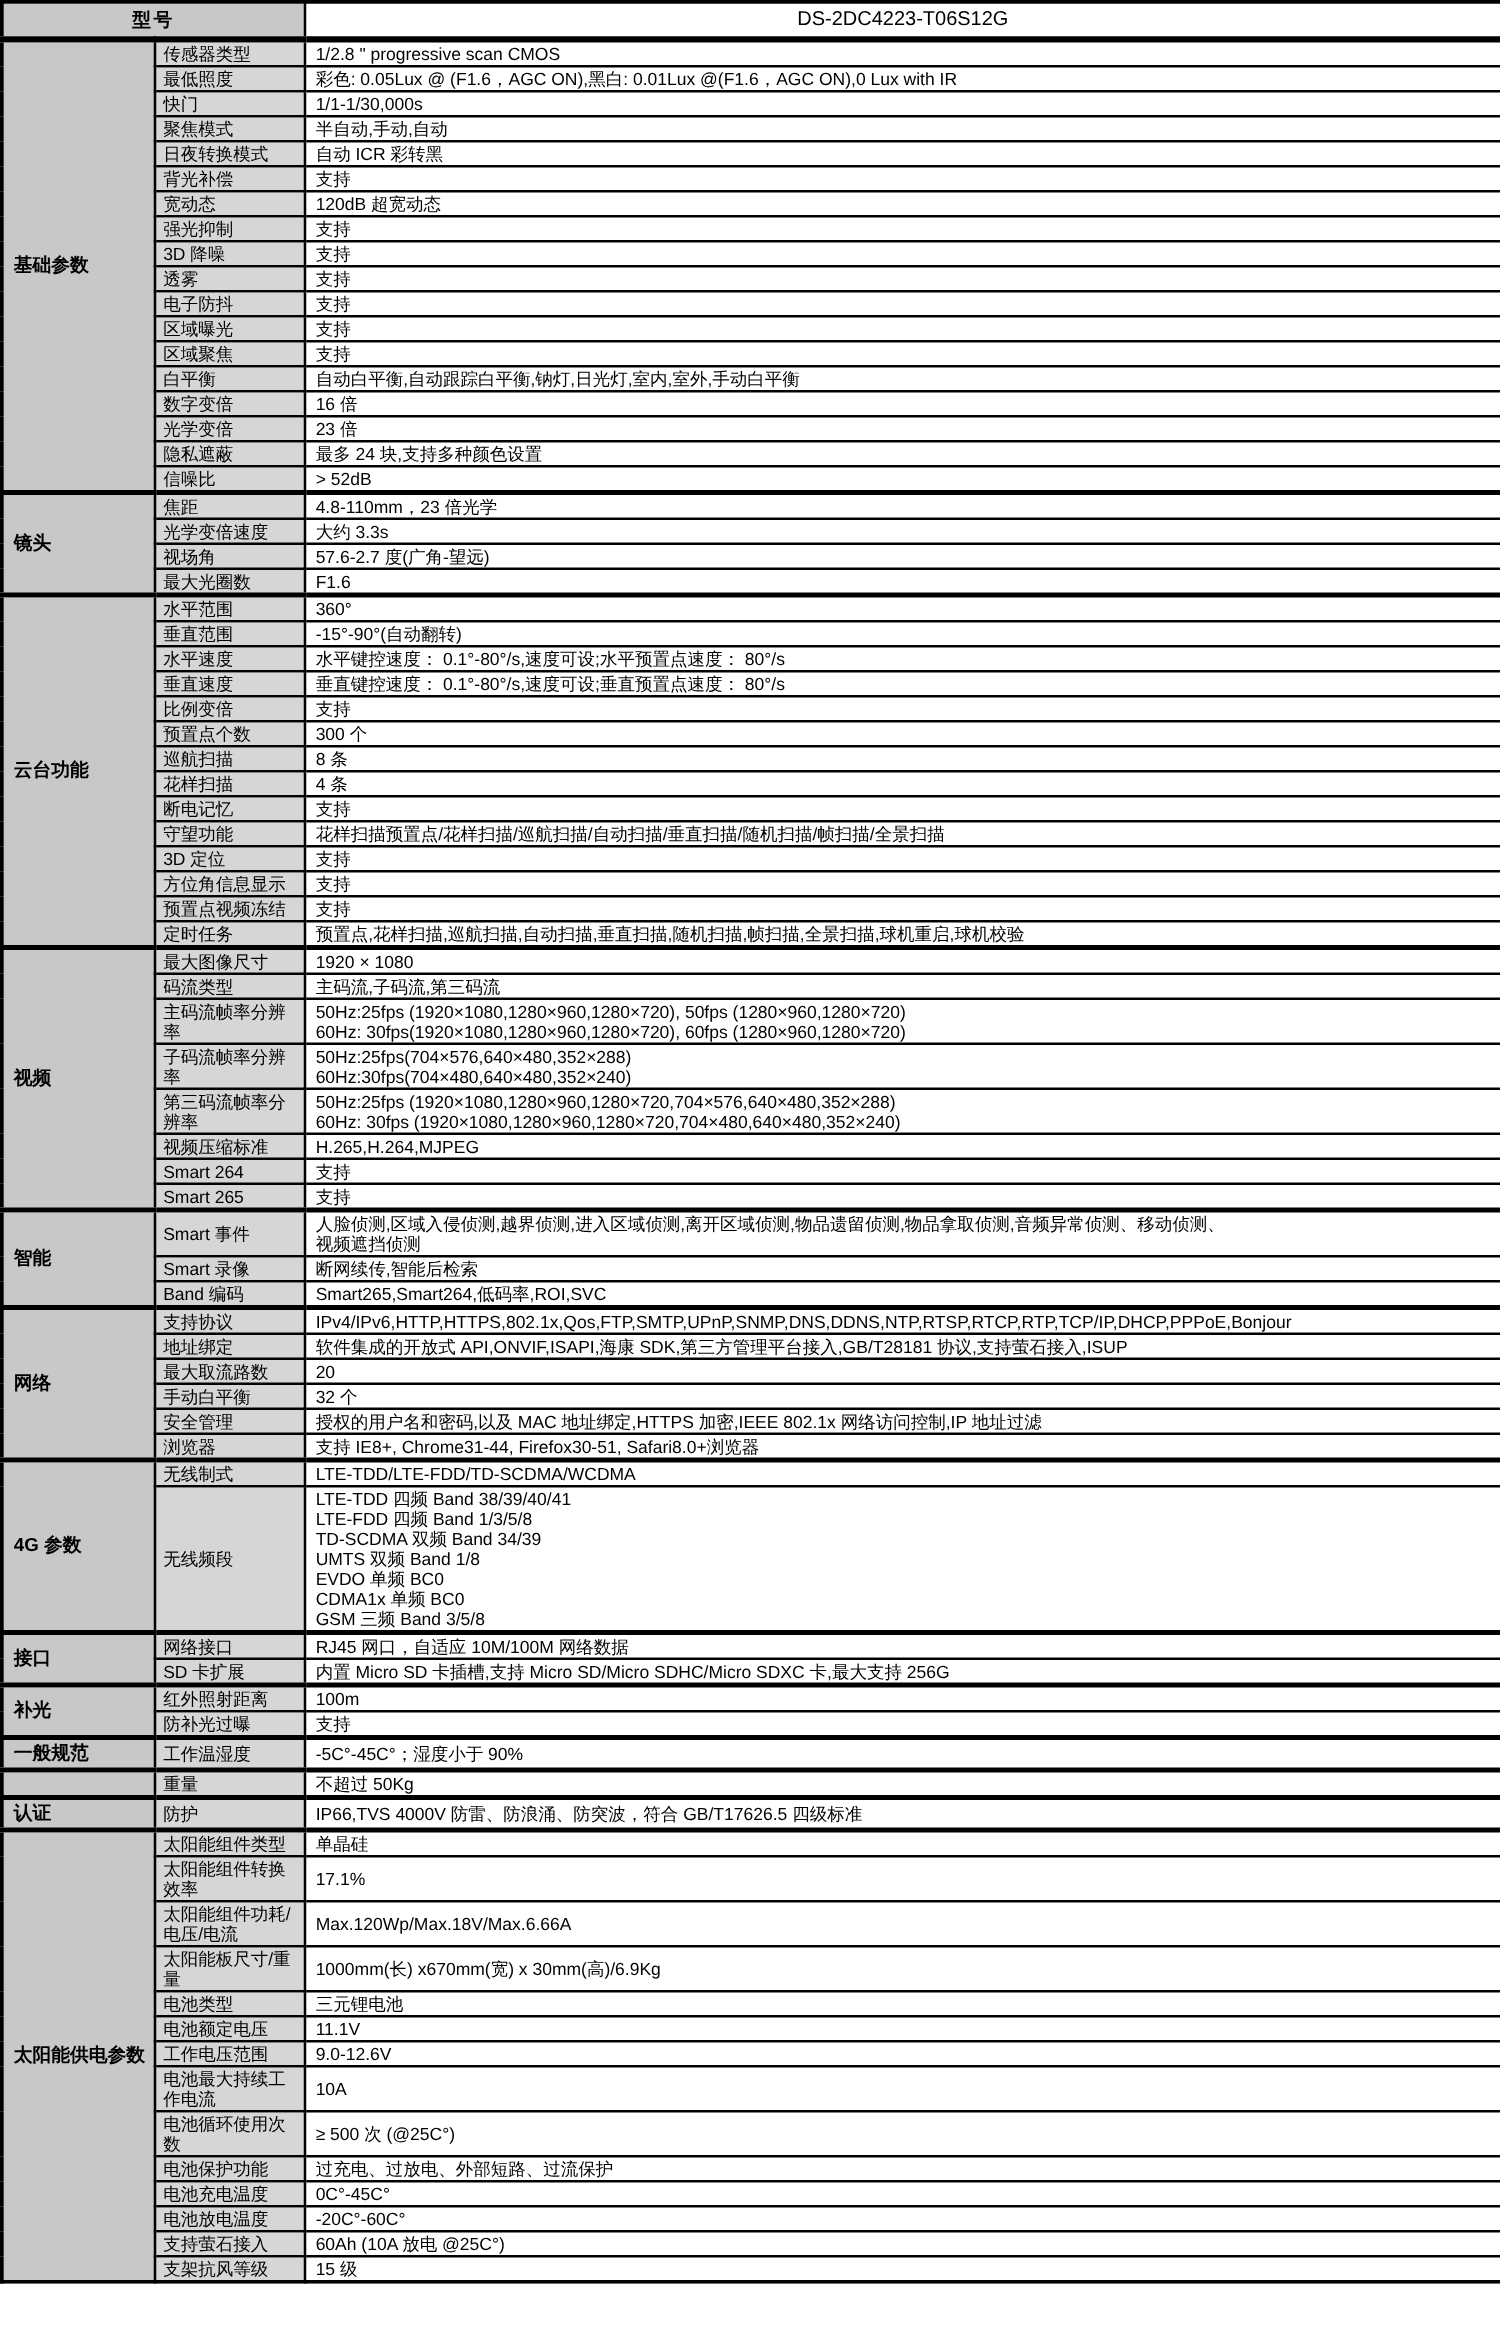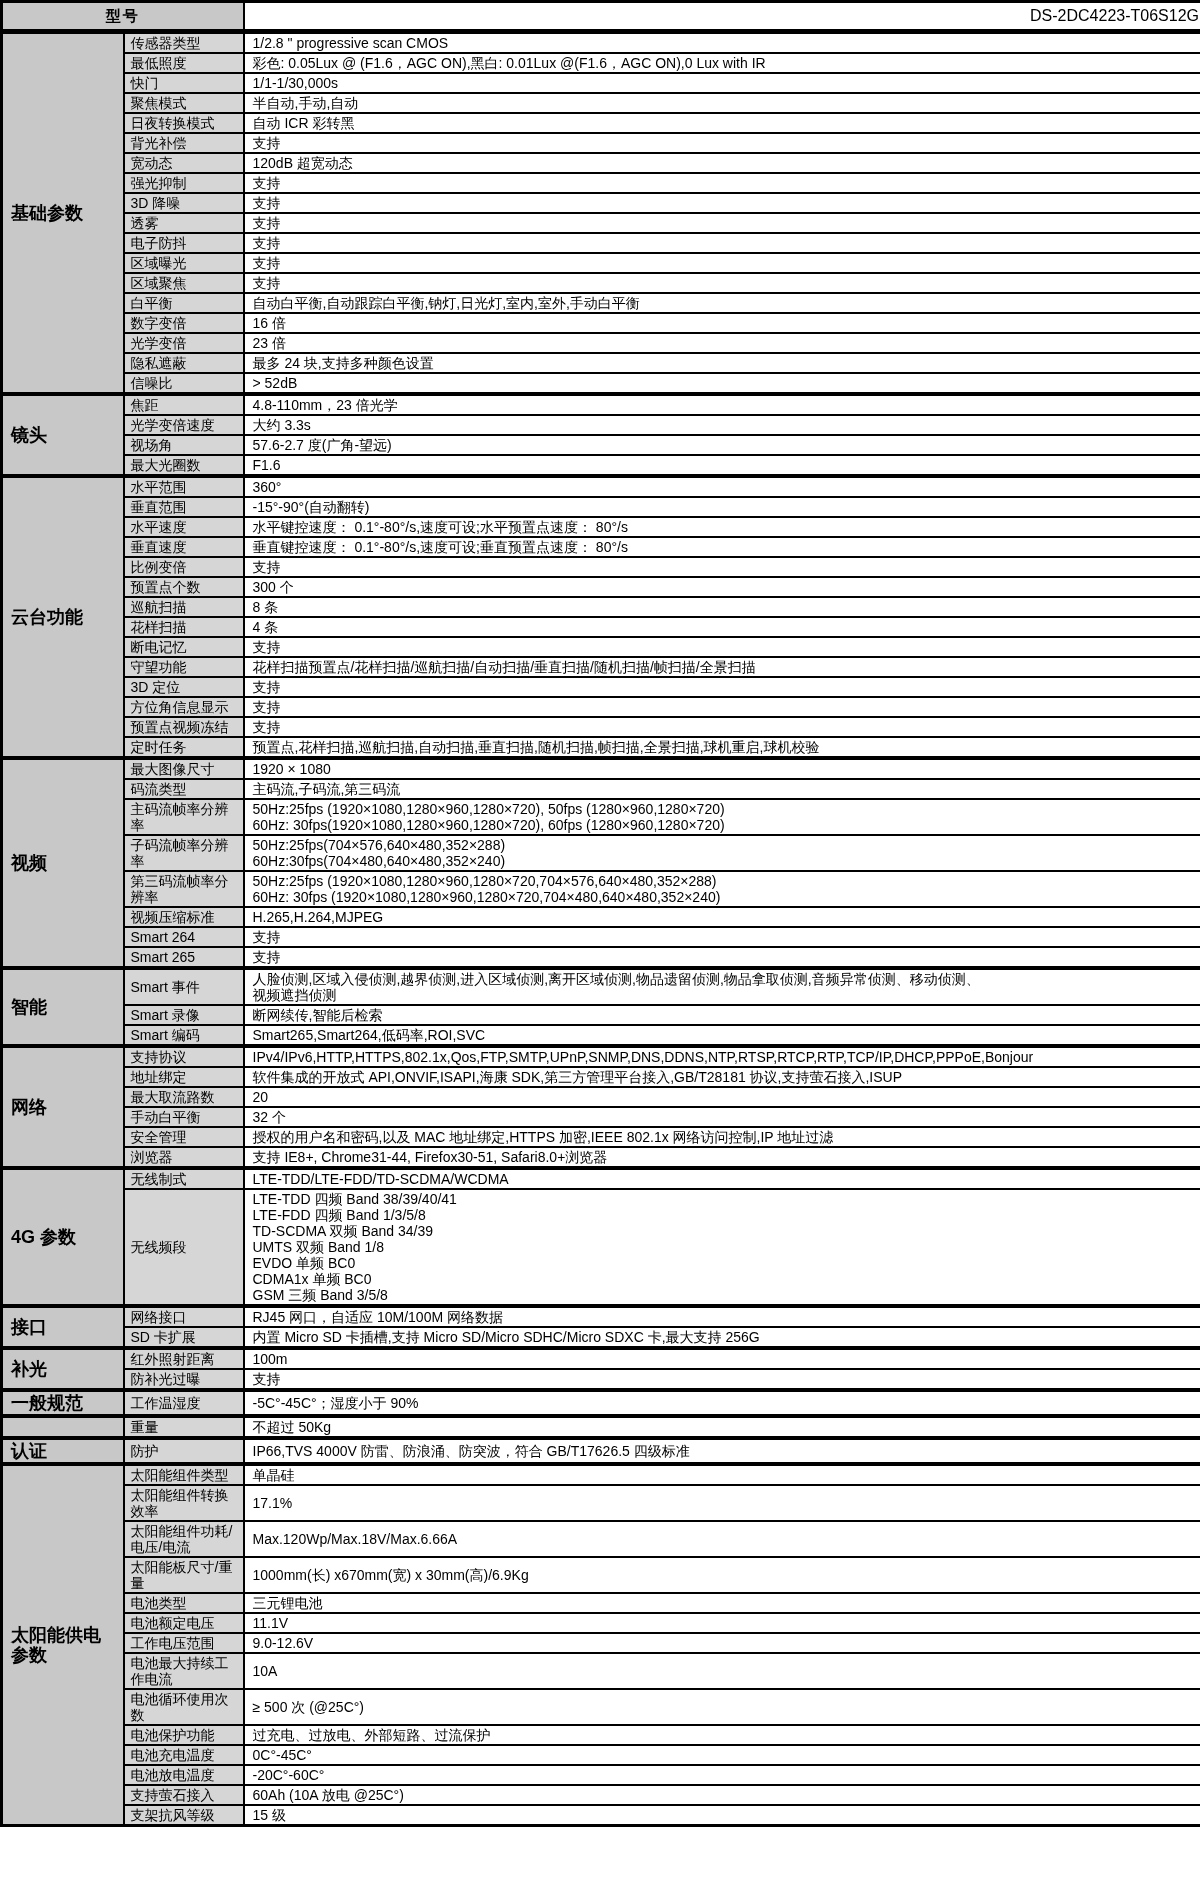--- a/index.html
+++ b/index.html
@@ -31,27 +31,27 @@
     background:var(--cat-bg);
     font-size:15px;
     font-weight:bold;
     text-align:center;
     letter-spacing:2px;
   }
   th.hdr-value{
     background:var(--value-bg);
     font-size:16px;
     font-weight:normal;
-    text-align:right;
+    text-align:center;
   }
   thead th{border-bottom:5px solid var(--border);}
   tbody tr{height:20px;}
   td.cat{
     background:var(--cat-bg);
-    font-size:18px;
+    font-size:15px;
     font-weight:bold;
     padding:1px 6px 1px 8px;
     line-height:20px;
     text-align:left;
   }
   td.param{
     background:var(--param-bg);
     font-size:14px;
     padding:1px 4px 1px 6px;
     line-height:16px;
@@ -268,21 +268,21 @@
         <td class="cat" rowspan="3">智能</td>
         <td class="param">Smart 事件</td>
         <td class="value">人脸侦测,区域入侵侦测,越界侦测,进入区域侦测,离开区域侦测,物品遗留侦测,物品拿取侦测,音频异常侦测、移动侦测、
 视频遮挡侦测</td>
       </tr>
       <tr>
         <td class="param">Smart 录像</td>
         <td class="value">断网续传,智能后检索</td>
       </tr>
       <tr>
-        <td class="param">Smart 编码</td>
+        <td class="param">Band 编码</td>
         <td class="value">Smart265,Smart264,低码率,ROI,SVC</td>
       </tr>
       <tr class="section-start">
         <td class="cat" rowspan="6">网络</td>
         <td class="param">支持协议</td>
         <td class="value">IPv4/IPv6,HTTP,HTTPS,802.1x,Qos,FTP,SMTP,UPnP,SNMP,DNS,DDNS,NTP,RTSP,RTCP,RTP,TCP/IP,DHCP,PPPoE,Bonjour</td>
       </tr>
       <tr>
         <td class="param">地址绑定</td>
         <td class="value">软件集成的开放式 API,ONVIF,ISAPI,海康 SDK,第三方管理平台接入,GB/T28181 协议,支持萤石接入,ISUP</td>

